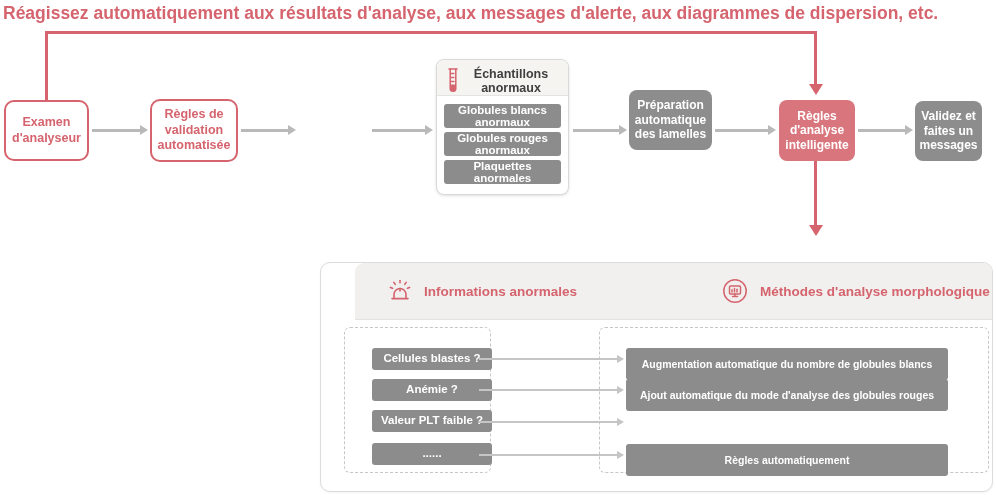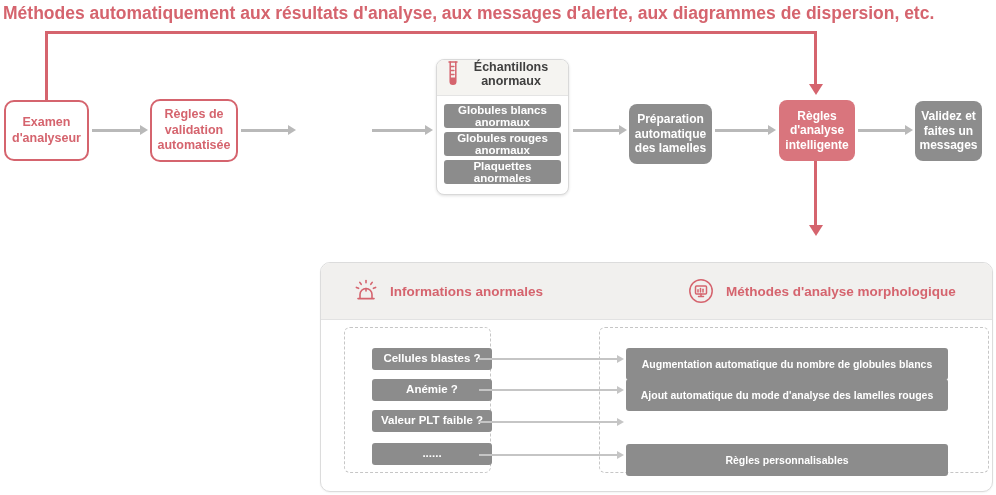--- a/index.html
+++ b/index.html
@@ -24,21 +24,21 @@
   .box{
     position:absolute;box-sizing:border-box;display:flex;align-items:center;justify-content:center;
     text-align:center;border-radius:10px;font-weight:bold;padding:2px;
   }
   .box.outline{background:#fff;border:2px solid var(--accent);color:var(--accent);font-size:12.5px;line-height:1.25;}
   .box.gray{background:var(--node-gray);color:#fff;font-size:12px;line-height:1.22;border-radius:8px;}
   .box.red{background:var(--accent-fill);color:#fff;font-size:12px;line-height:1.22;border-radius:8px;}
   .b1{left:4px;top:100px;width:85px;height:61px;text-align:center;}
   .b2{left:150px;top:99px;width:88px;height:63px;}
   .b3{left:298px;top:100px;width:71px;height:61px;}
-  .b5{left:629px;top:104px;width:83px;height:60px;}
+  .b5{left:629px;top:90px;width:83px;height:60px;}
   .b6{left:779px;top:100px;width:76px;height:61px;}
   .b7{left:915px;top:101px;width:67px;height:60px;}
   
   .flow-line{position:absolute;height:3px;background:var(--arrow-gray);}
   .flow-head{position:absolute;width:0;height:0;border-top:5px solid transparent;border-bottom:5px solid transparent;border-left:8px solid var(--arrow-gray);}
   .fa1l{left:92px;top:129px;width:48px}.fa1h{left:140px;top:125px}
   .fa2l{left:241px;top:129px;width:47px}.fa2h{left:288px;top:125px}
   .fa3l{left:372px;top:129px;width:53px}.fa3h{left:425px;top:125px}
   .fa4l{left:573px;top:129px;width:46px}.fa4h{left:619px;top:125px}
   .fa5l{left:715px;top:129px;width:53px}.fa5h{left:768px;top:125px}
@@ -52,35 +52,35 @@
   .red-head-down{position:absolute;width:0;height:0;border-left:7px solid transparent;border-right:7px solid transparent;border-top:11px solid var(--accent);}
   .rh-top{left:809px;top:84px}
   .rh-bottom{left:809px;top:225px}
   
   .samples{
     position:absolute;left:436px;top:59px;width:133px;height:136px;box-sizing:border-box;
     background:#fff;border:1px solid #d9d9d9;border-radius:8px;box-shadow:0 1px 3px rgba(0,0,0,.12);
   }
   .samples-header{
     height:36px;background:#f5f4f1;border-bottom:1px solid #e4e4e4;border-radius:7px 7px 0 0;
-    display:flex;align-items:flex-start;padding-left:9px;box-sizing:border-box;
+    display:flex;align-items:flex-end;padding-left:9px;box-sizing:border-box;
   }
   .samples-title{flex:1;text-align:center;font-weight:bold;color:var(--ink);font-size:12.5px;line-height:1.12;padding-right:6px;}
   .samples-body{padding:8px 7px;display:flex;flex-direction:column;gap:4px;}
   .sample-item{
     background:var(--item-gray);color:#fff;border-radius:3px;font-size:11.5px;font-weight:bold;
     text-align:center;line-height:1.08;height:24px;box-sizing:border-box;
     display:flex;align-items:center;justify-content:center;
   }
   
   .panel{
     position:absolute;left:320px;top:262px;width:673px;height:230px;box-sizing:border-box;
     background:#fff;border:1px solid #dcdcdc;border-radius:10px;box-shadow:0 1px 2px rgba(0,0,0,.05);
   }
-  .panel-header{position:relative;height:56px;background:#f1f0ee;border-bottom:1px solid #e2e2e2;border-radius:9px 9px 0 0;}
+  .panel-header{position:relative;height:56px;background:#f1f0ee;border-bottom:1px solid #e2e2e2;border-radius:9px 9px 0 0;margin-left:34px;}
   .hdr-item{position:absolute;top:0;height:56px;display:flex;align-items:center;gap:11px;color:var(--accent);font-weight:bold;font-size:13.5px;}
   .hd-left{left:32px}
   .hd-right{left:366px}
   .dashed{position:absolute;border:1px dashed #c6c6c6;border-radius:6px;box-sizing:border-box;}
   .dashed-left{left:23px;top:64px;width:147px;height:146px}
   .dashed-right{left:278px;top:64px;width:390px;height:146px}
   .mini{
     position:absolute;background:var(--item-gray);color:#fff;font-weight:bold;border-radius:3px;
     display:flex;align-items:center;justify-content:center;text-align:center;box-sizing:border-box;line-height:1.15;
   }
@@ -92,21 +92,21 @@
   .ml1{top:95px}.ml2{top:126px}.ml3{top:158px}.ml4{top:191px}
   .mini-head{position:absolute;left:296px;width:0;height:0;border-top:4px solid transparent;border-bottom:4px solid transparent;border-left:7px solid var(--mini-arrow);}
   .mh1{top:92px}.mh2{top:123px}.mh3{top:155px}.mh4{top:188px}
   .icon{display:inline-flex;align-items:center;justify-content:center;}
 </style>
 </head>
 <body>
 
 <div class="stage">
 
-  <div class="title">Méthodes automatiquement aux résultats d'analyse, aux messages d'alerte, aux diagrammes de dispersion, etc.</div>
+  <div class="title">Réagissez automatiquement aux résultats d'analyse, aux messages d'alerte, aux diagrammes de dispersion, etc.</div>
 
   <div class="red-seg rs-left"></div>
   <div class="red-seg rs-rail"></div>
   <div class="red-seg rs-right"></div>
   <div class="red-head-down rh-top"></div>
 
   <div class="box outline b1">Examen d'analyseur</div>
   <div class="box outline b2">Règles de validation automatisée</div>
   <div class="box gray b5">Préparation automatique des lamelles</div>
   <div class="box red b6">Règles d'analyse intelligente</div>
@@ -193,17 +193,17 @@
     <div class="mini-line ml1"></div>
       <div class="mini-head mh1"></div>
     <div class="mini-line ml2"></div>
       <div class="mini-head mh2"></div>
     <div class="mini-line ml3"></div>
       <div class="mini-head mh3"></div>
     <div class="mini-line ml4"></div>
       <div class="mini-head mh4"></div>
 
     <div class="mini right-mini rm1">Augmentation automatique du nombre de globules blancs</div>
-    <div class="mini right-mini rm2">Ajout automatique du mode d'analyse des lamelles rouges</div>
-    <div class="mini right-mini rm4">Règles personnalisables</div>
+    <div class="mini right-mini rm2">Ajout automatique du mode d'analyse des globules rouges</div>
+    <div class="mini right-mini rm4">Règles automatiquement</div>
   </div>
 
 </div>
 
 </body></html>

